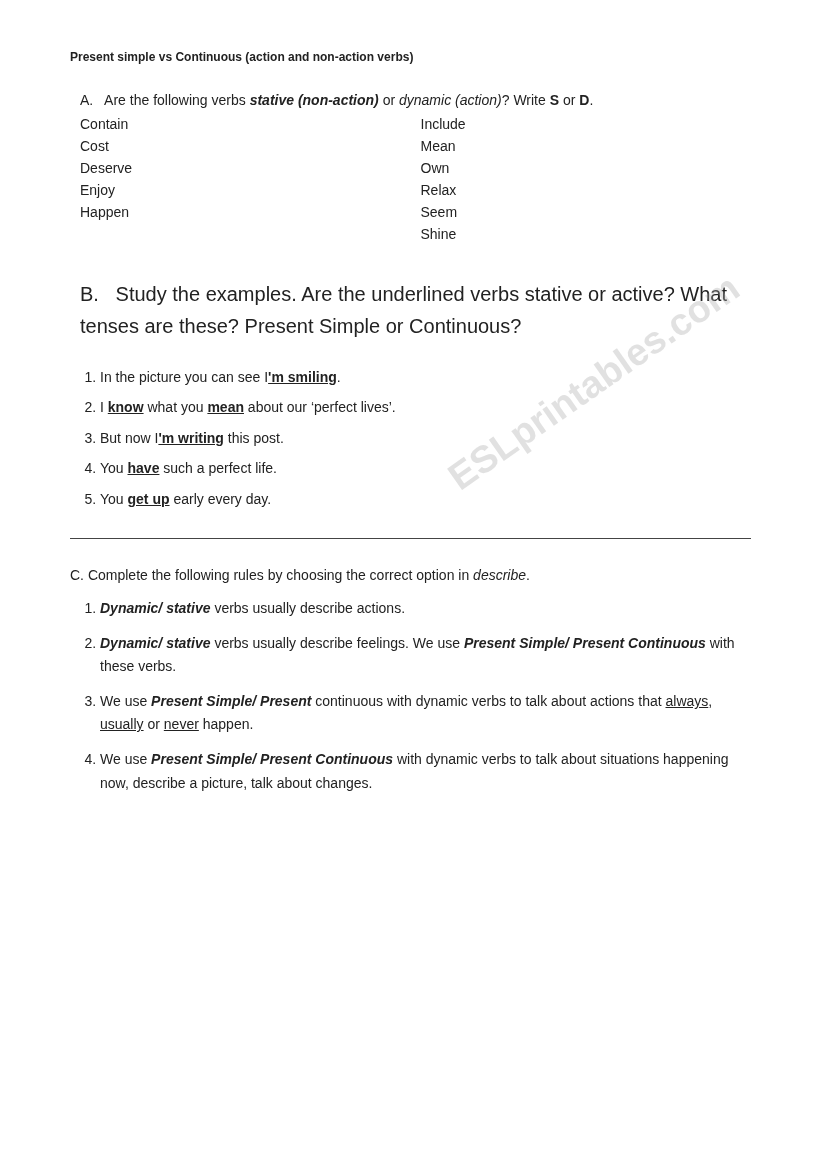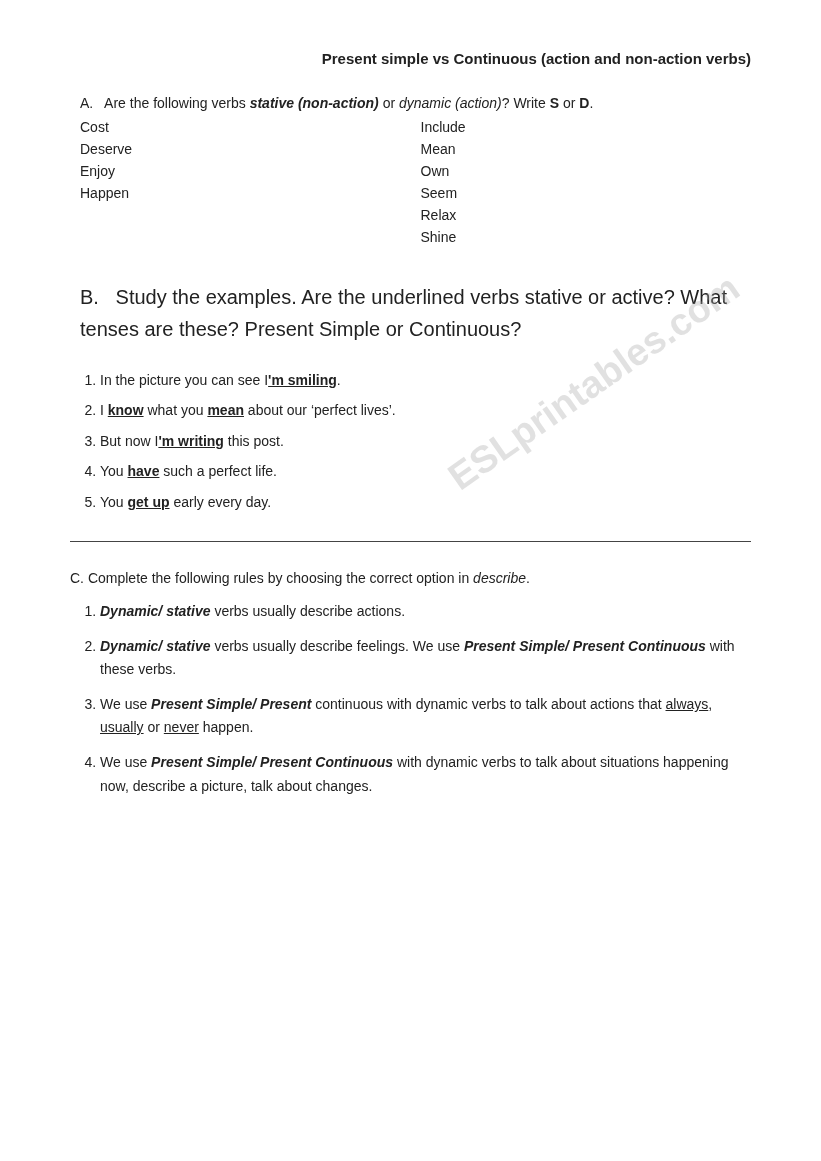--- a/index.html
+++ b/index.html
@@ -13,23 +13,23 @@
       font-family: Arial, sans-serif;
       font-size: 14px;
       color: #222;
       width: 821px;
       min-height: 1161px;
       padding: 50px 70px 50px 70px;
       position: relative;
     }
 
     .page-title {
-      text-align: right;
-      font-weight: bold;
-      font-size: 15px;
+      text-align: left;
+      font-weight: bold;
+      font-size: 12px;
       margin-bottom: 28px;
     }
 
     .section-a {
       margin-bottom: 30px;
     }
 
     .section-label {
       font-size: 14px;
       padding-left: 10px;
@@ -133,31 +133,32 @@
 <div class="watermark">ESLprintables.com</div>
 
 <div class="page-title">Present simple vs Continuous (action and non-action verbs)</div>
 
 <div class="section-a">
   <div class="section-label">
     A. &nbsp; Are the following verbs <span style="font-weight:bold;font-style:italic;">stative (non-action)</span> or <span style="font-style:italic;">dynamic (action)</span>? Write <strong>S</strong> or <strong>D</strong>.
   </div>
   <div class="verb-columns">
     <div class="verb-col">
+      <div class="verb-item">Contain</div>
       <div class="verb-item">Cost</div>
       <div class="verb-item">Deserve</div>
       <div class="verb-item">Enjoy</div>
       <div class="verb-item">Happen</div>
     </div>
     <div class="verb-col">
       <div class="verb-item">Include</div>
       <div class="verb-item">Mean</div>
       <div class="verb-item">Own</div>
+      <div class="verb-item">Relax</div>
       <div class="verb-item">Seem</div>
-      <div class="verb-item">Relax</div>
       <div class="verb-item">Shine</div>
     </div>
   </div>
 </div>
 
 <div class="section-b">
   <div class="section-b-text">
     B. &nbsp; Study the examples. Are the underlined verbs stative or active? What tenses are these? Present Simple or Continuous?
   </div>
   <ol class="numbered-list">

